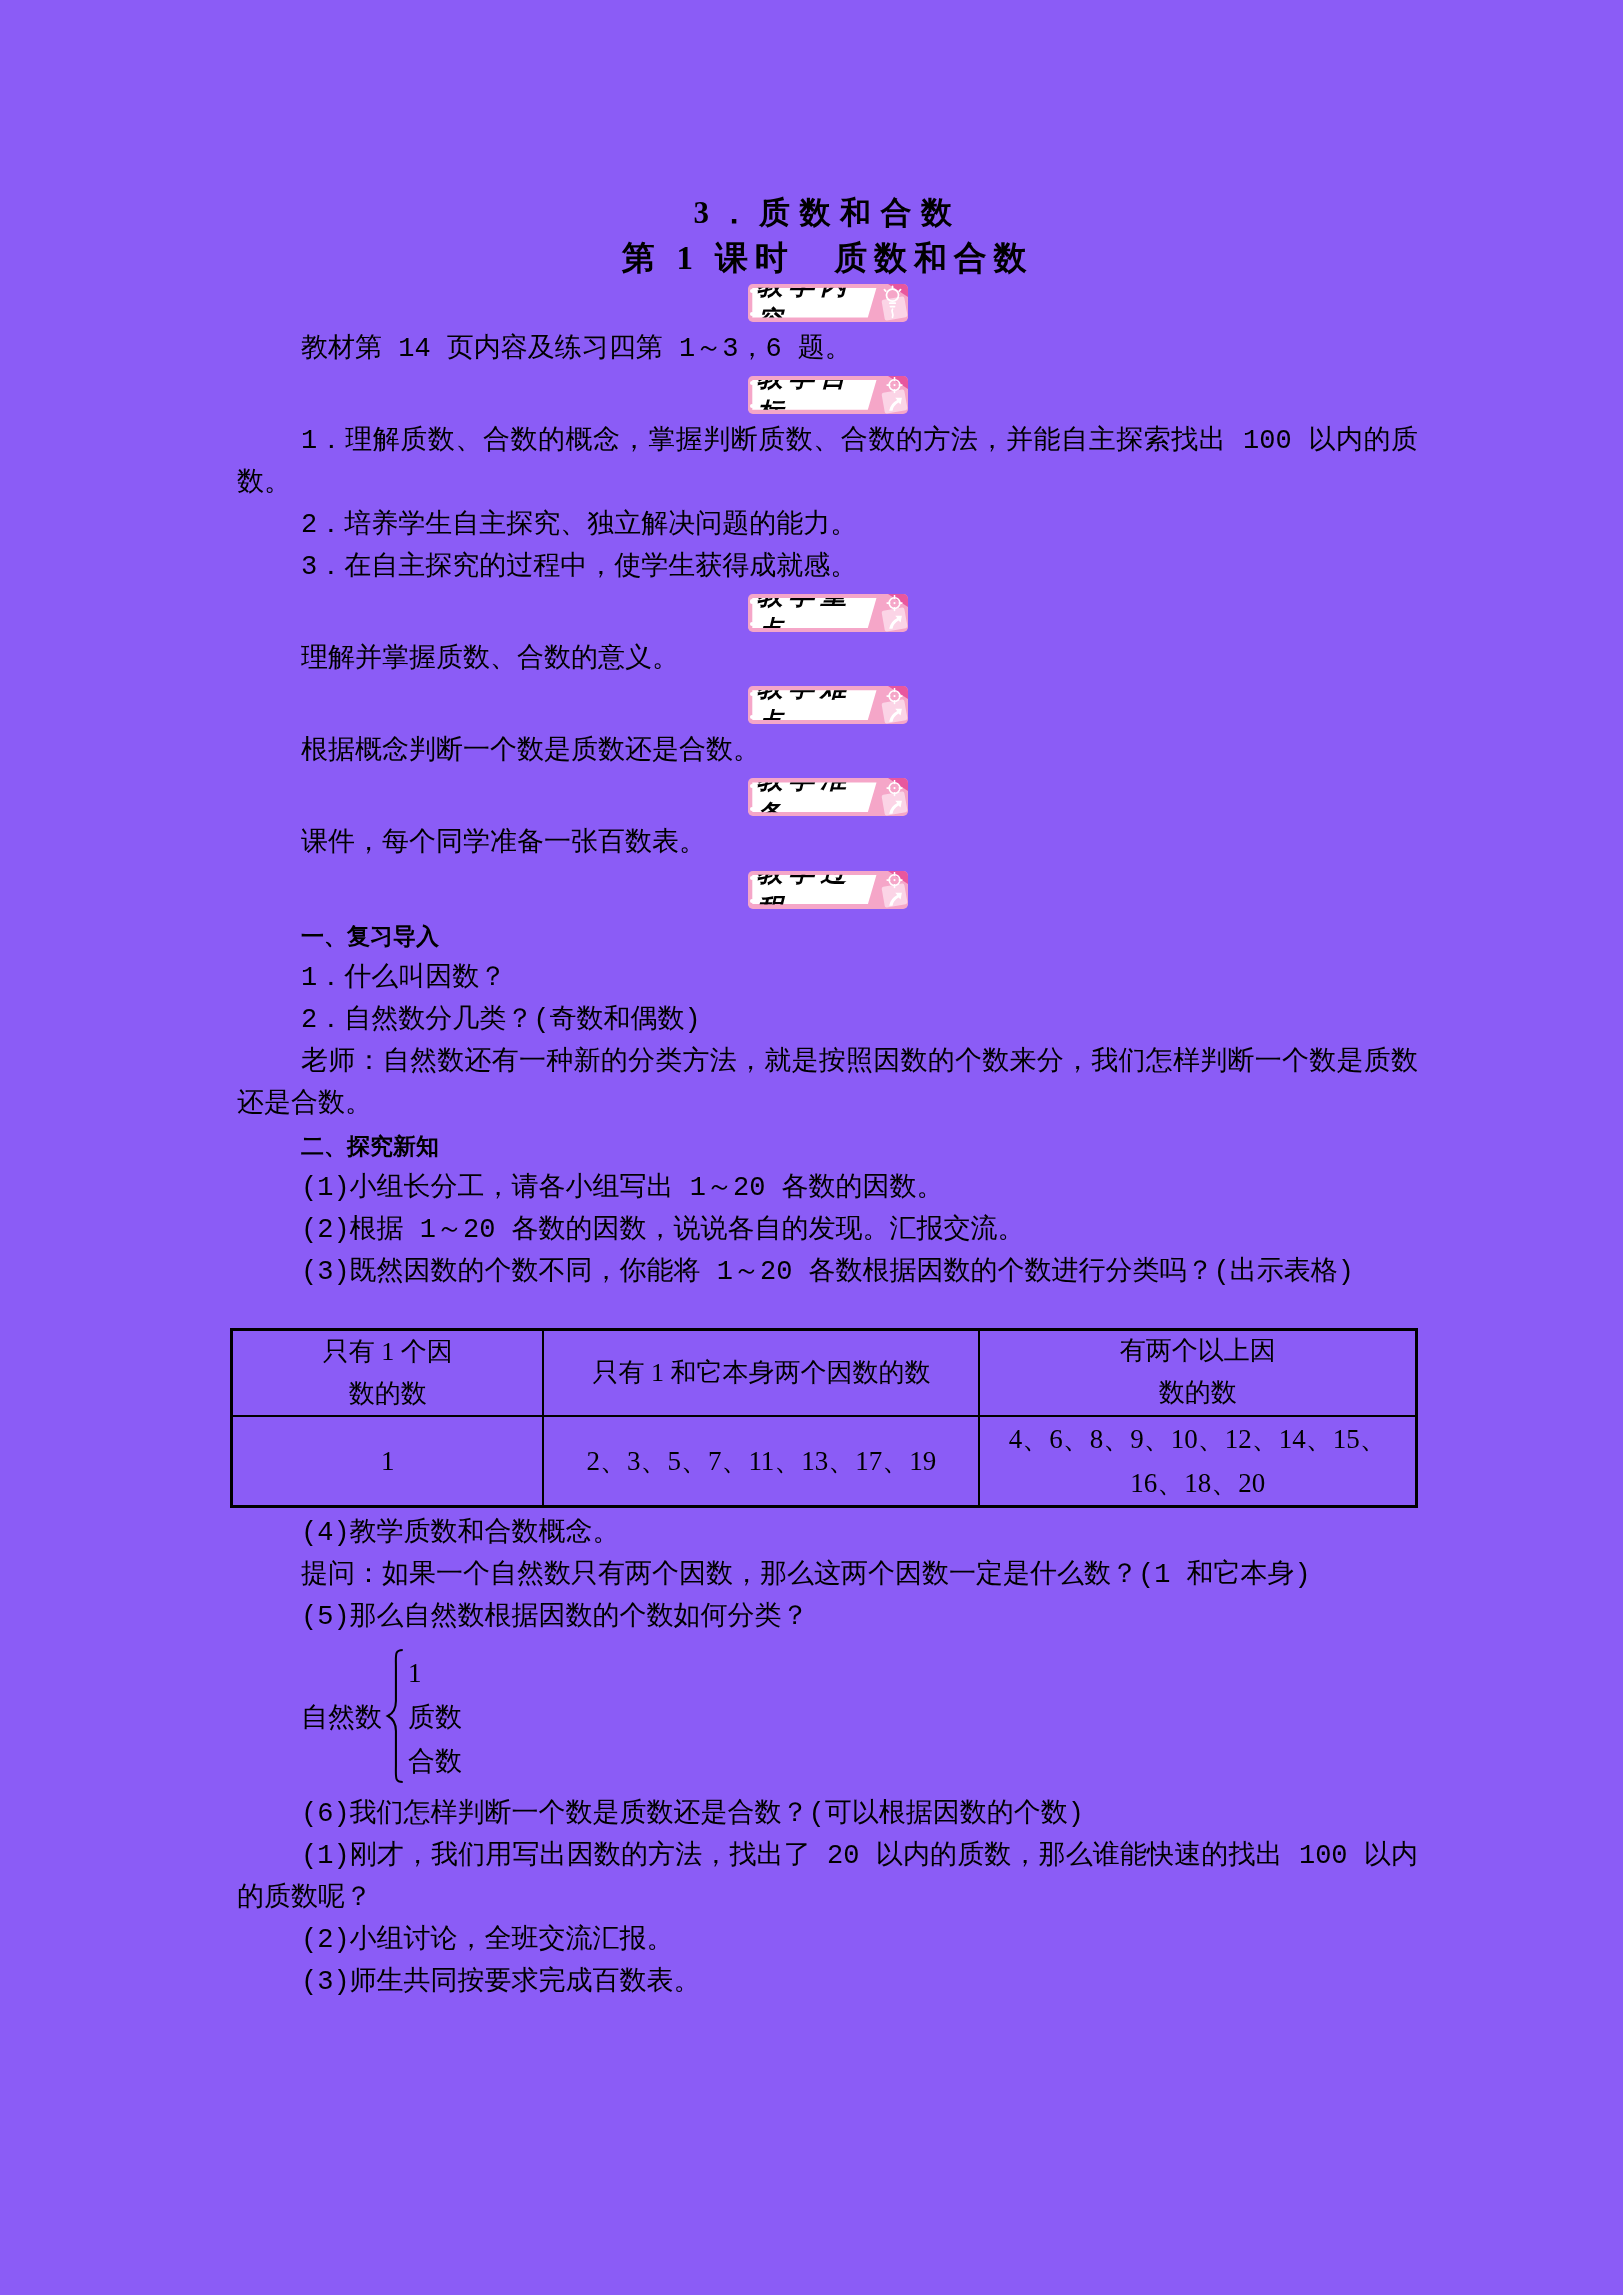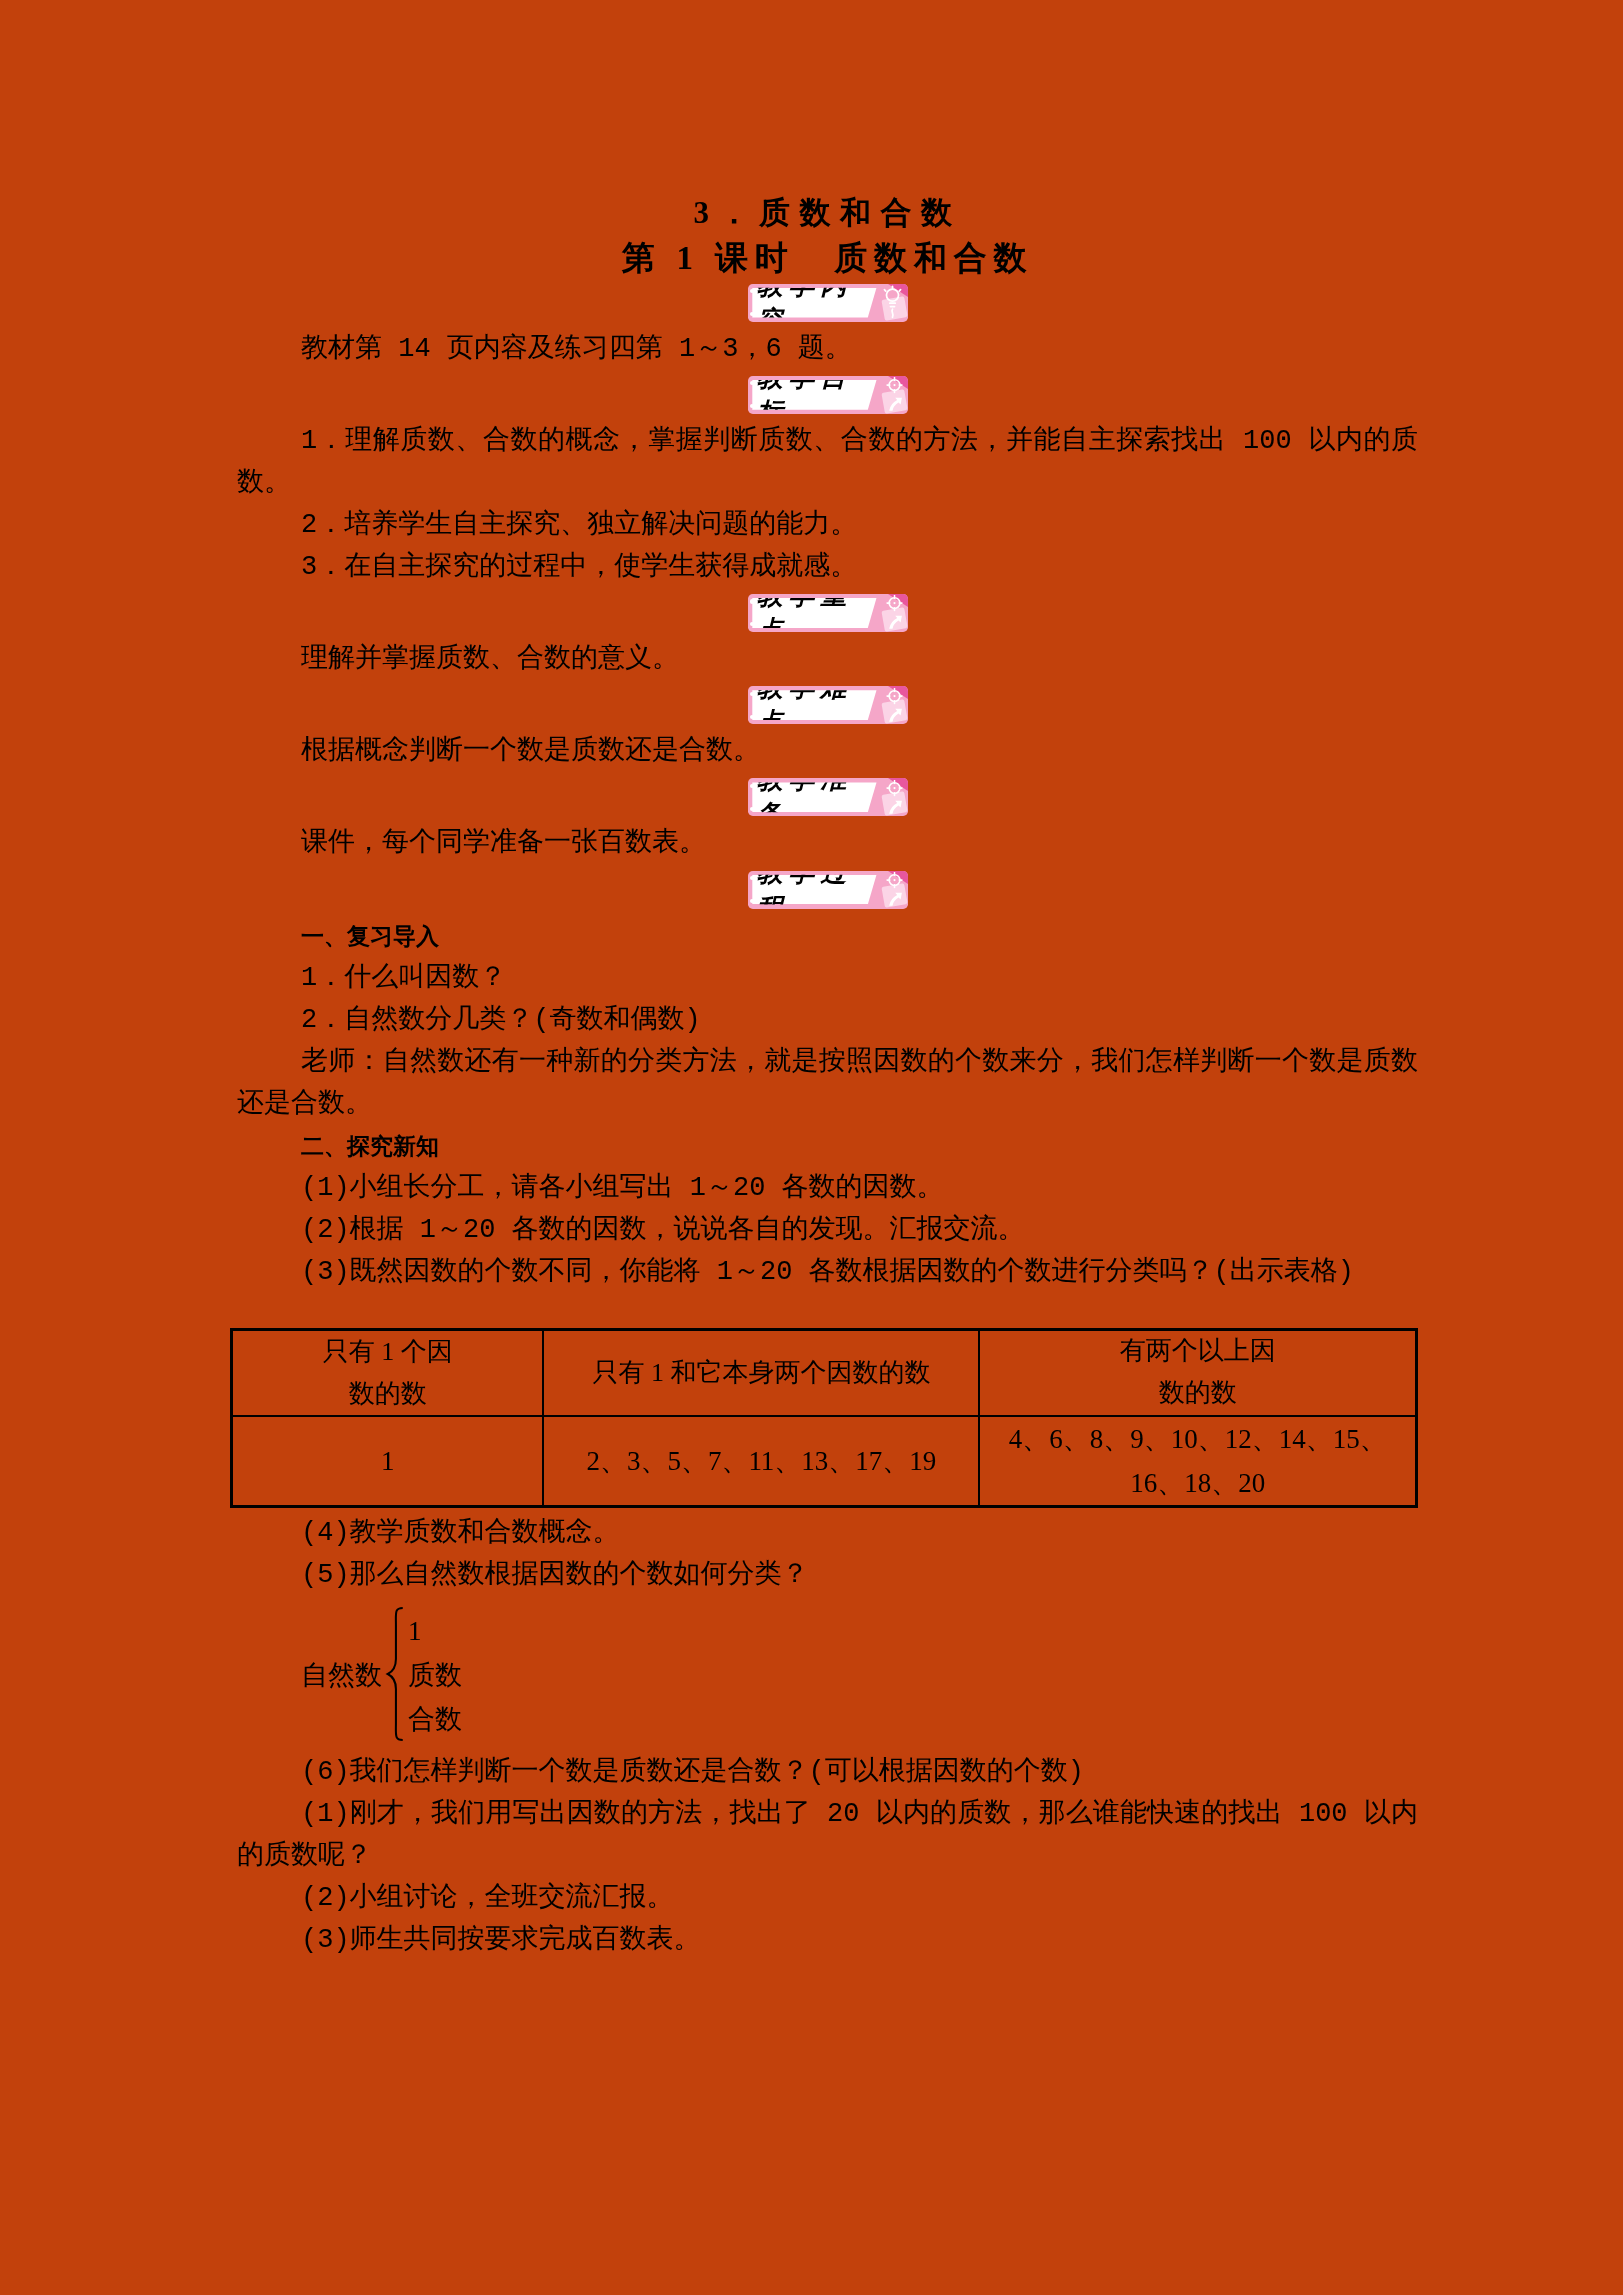--- a/index.html
+++ b/index.html
@@ -1,20 +1,20 @@
 <!DOCTYPE html>
 <html style="font-size:11px"><head>
 <meta charset="utf-8">
 <style>
   * { margin:0; padding:0; box-sizing:border-box; }
   html,body { background:#ffffff; }
   .page {
     position:relative;
     width:1623px; height:2295px;
-    background:#c2410c;
+    background:#8b5cf6;
     color:#000;
     font-family:"Liberation Serif","DejaVu Serif",serif;
     padding:194px 205px 0 237px;
     overflow:hidden;
   }
   
   .doc-title {
     text-align:center;
     font-size:31px; font-weight:600;
     letter-spacing:9.5px;
@@ -252,20 +252,21 @@
     <tr>
       <td>1</td>
       <td>2、3、5、7、11、13、17、19</td>
       <td>4、6、8、9、10、12、14、15、
 16、18、20</td>
     </tr>
   </tbody>
     </table>
 
   <p class="para">(4)教学质数和合数概念。</p>
+  <p class="para">提问：如果一个自然数只有两个因数，那么这两个因数一定是什么数？(1 和它本身)</p>
   <p class="para">(5)那么自然数根据因数的个数如何分类？</p>
 
   <div class="diagram">
     <span class="diagram-label">自然数</span>
     <span class="diagram-brace">
       <svg width="20.5" height="136" viewBox="0 0 30 200">
         <path d="M26 3 C14 3 16 10 16 28 L16 78 C16 92 10 97 4 100 C10 103 16 108 16 122 L16 172 C16 190 14 197 26 197" stroke="#000" stroke-width="3" fill="none"></path>
       </svg>
     </span>
     <div class="diagram-items">

